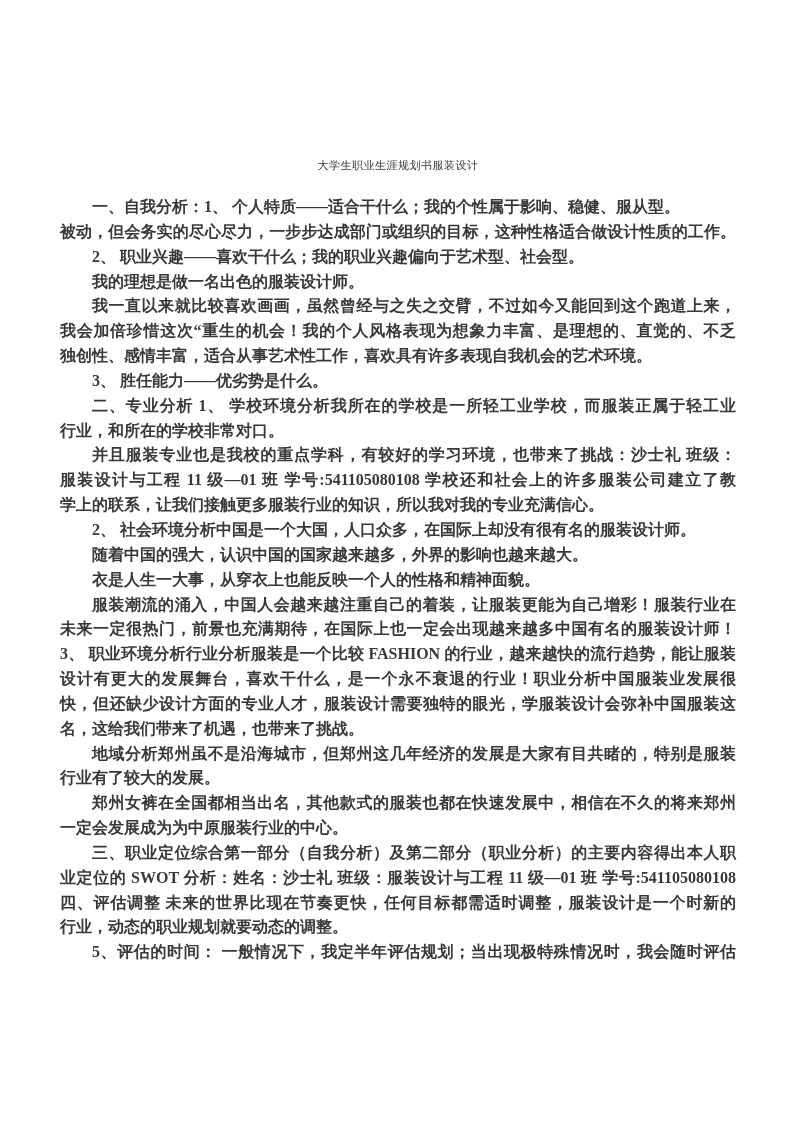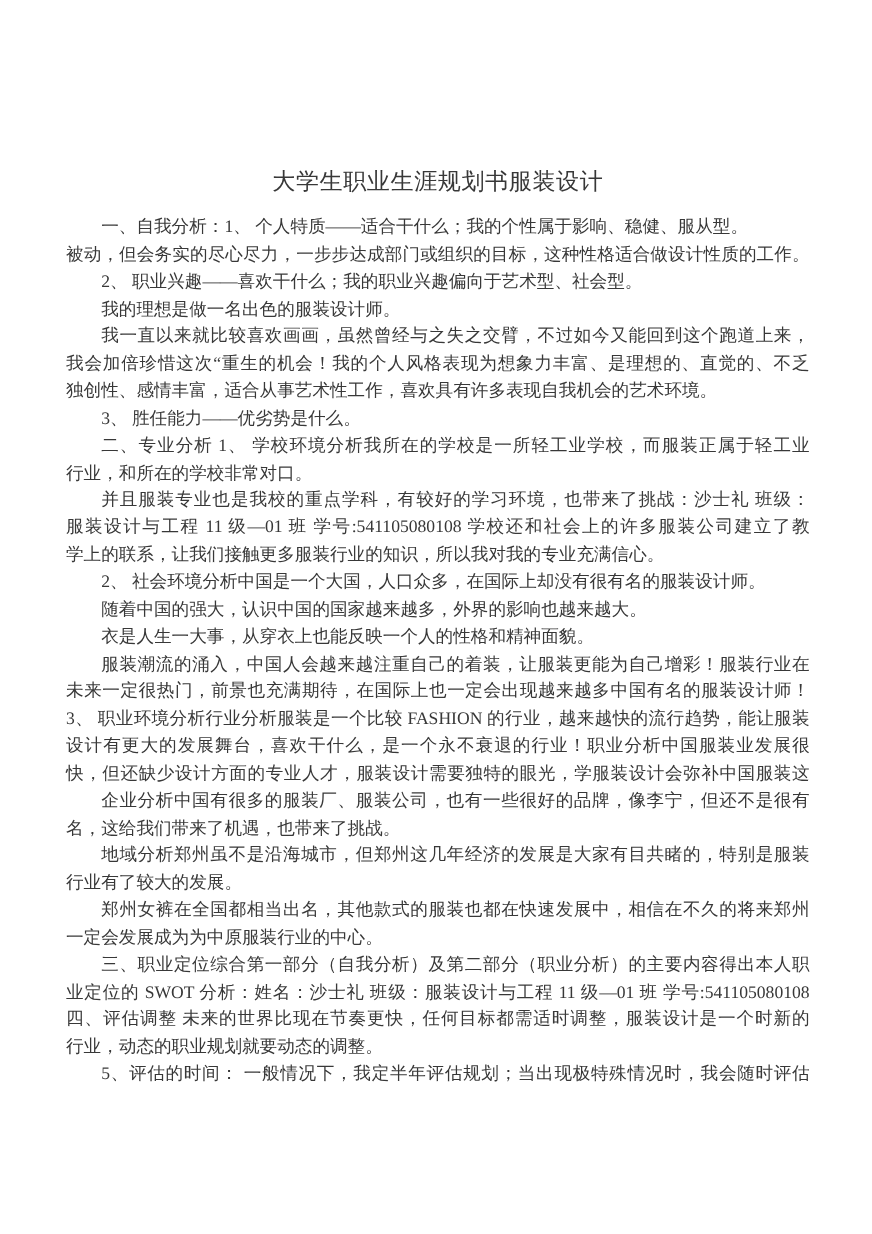--- a/index.html
+++ b/index.html
@@ -16,29 +16,30 @@
   }
   .page {
     box-sizing: border-box;
     width: 793px;
     height: 1122px;
     padding: 153px 57px 0 60px;
     background: #ffffff;
   }
   .doc-title {
     text-align: center;
-    font-size: 21px;
+    font-size: 11px;
     line-height: 25px;
     margin: 0 0 17px 0;
     font-weight: normal;
     letter-spacing: 0.5px;
   }
   .doc-body {
     font-size: 16px;
     line-height: 24.85px;
+    font-weight: bold;
   }
   .line {
     min-height: 24.85px;
     white-space: pre-wrap;
     text-align: left;
   }
   .line.indent {
     text-indent: 2em;
   }
   .line.stretch {
@@ -66,21 +67,20 @@
       <div class="line stretch">服装设计与工程 11 级—01 班 学号:541105080108 学校还和社会上的许多服装公司建立了教</div>
       <div class="line">学上的联系，让我们接触更多服装行业的知识，所以我对我的专业充满信心。</div>
       <div class="line indent">2、 社会环境分析中国是一个大国，人口众多，在国际上却没有很有名的服装设计师。</div>
       <div class="line indent">随着中国的强大，认识中国的国家越来越多，外界的影响也越来越大。</div>
       <div class="line indent">衣是人生一大事，从穿衣上也能反映一个人的性格和精神面貌。</div>
       <div class="line indent stretch">服装潮流的涌入，中国人会越来越注重自己的着装，让服装更能为自己增彩！服装行业在</div>
       <div class="line stretch">未来一定很热门，前景也充满期待，在国际上也一定会出现越来越多中国有名的服装设计师！</div>
       <div class="line stretch">3、 职业环境分析行业分析服装是一个比较 FASHION 的行业，越来越快的流行趋势，能让服装</div>
       <div class="line stretch">设计有更大的发展舞台，喜欢干什么，是一个永不衰退的行业！职业分析中国服装业发展很</div>
       <div class="line stretch">快，但还缺少设计方面的专业人才，服装设计需要独特的眼光，学服装设计会弥补中国服装这</div>
-      <div class="line indent stretch">企业分析中国有很多的服装厂、服装公司，也有一些很好的品牌，像李宁，但还不是很有</div>
       <div class="line">名，这给我们带来了机遇，也带来了挑战。</div>
       <div class="line indent stretch">地域分析郑州虽不是沿海城市，但郑州这几年经济的发展是大家有目共睹的，特别是服装</div>
       <div class="line">行业有了较大的发展。</div>
       <div class="line indent stretch">郑州女裤在全国都相当出名，其他款式的服装也都在快速发展中，相信在不久的将来郑州</div>
       <div class="line">一定会发展成为为中原服装行业的中心。</div>
       <div class="line indent stretch">三、职业定位综合第一部分（自我分析）及第二部分（职业分析）的主要内容得出本人职</div>
       <div class="line stretch">业定位的 SWOT 分析：姓名：沙士礼 班级：服装设计与工程 11 级—01 班 学号:541105080108</div>
       <div class="line stretch">四、评估调整 未来的世界比现在节奏更快，任何目标都需适时调整，服装设计是一个时新的</div>
       <div class="line">行业，动态的职业规划就要动态的调整。</div>
       <div class="line indent stretch">5、评估的时间： 一般情况下，我定半年评估规划；当出现极特殊情况时，我会随时评估</div>

